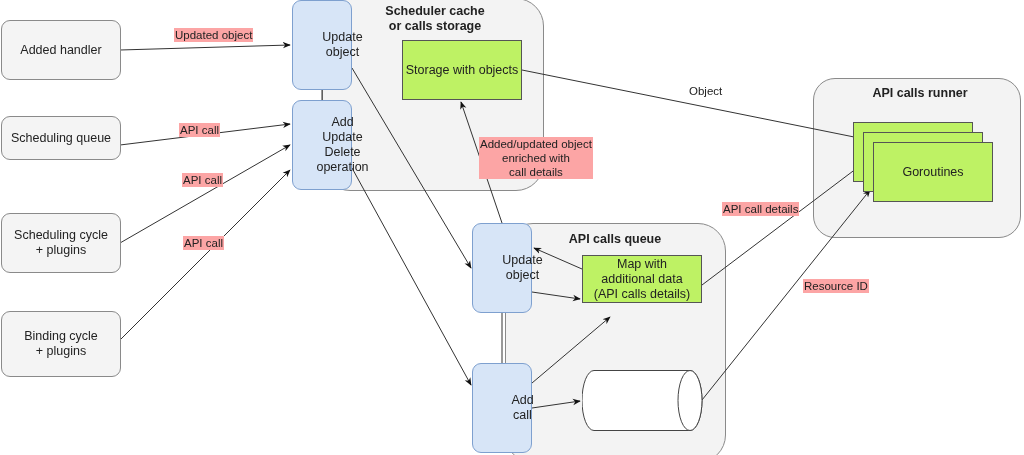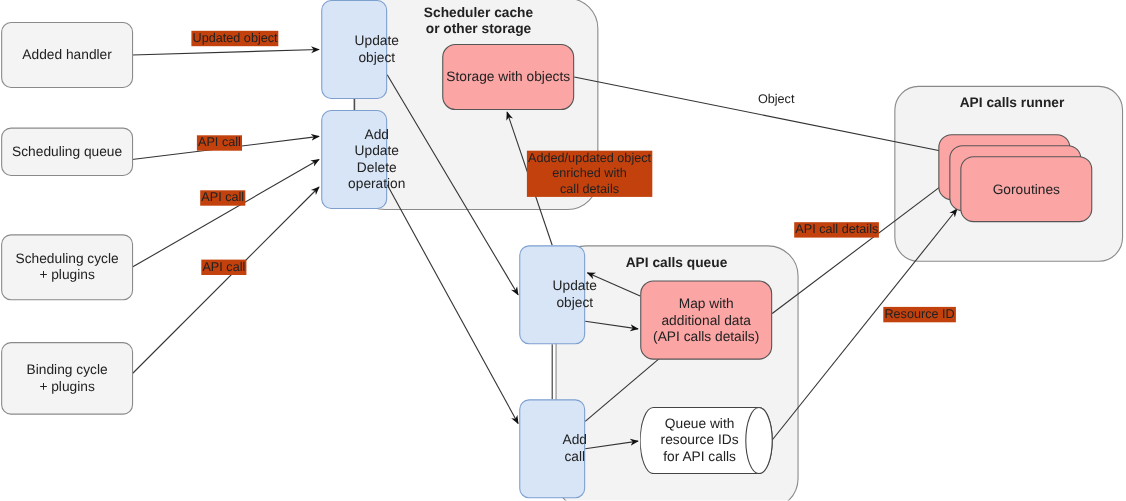--- a/index.html
+++ b/index.html
@@ -3,32 +3,32 @@
 <meta charset="utf-8">
 <style>
   html, body { margin: 0; padding: 0; background: #ffffff; }
   body { width: 1024px; height: 455px; position: relative; overflow: hidden;
          font-family: "Liberation Sans", sans-serif; color: #222; }
   svg#diagram { position: absolute; left: 0; top: 0; }
   .box { position: absolute; box-sizing: border-box; display: flex; align-items: center;
          justify-content: center; text-align: center; font-size: 12.5px; line-height: 15px; white-space: pre-line; }
   .actor { background: #f4f4f4; border: 1px solid #8a8a8a; border-radius: 9px; }
   .blue { background: #d7e5f7; border: 1px solid #7ea0cf; border-radius: 9px; padding-left: 41px; }
-  .white { background: #fca5a5; border: 1px solid #555; border-radius: 12px; }
+  .white { background: #bef264; border: 1px solid #555; border-radius: 0; }
   .container { position: absolute; box-sizing: border-box; background: #f3f3f3; border: 1px solid #8a8a8a; border-radius: 28px; }
   .ctitle { position: absolute; font-weight: bold; font-size: 12.5px; text-align: center; white-space: pre-line; line-height: 15px; }
-  .elabel { position: absolute; font-size: 11.5px; line-height: 14px; text-align: center; white-space: pre-line; background: #c2410c; padding: 0 1px; }
+  .elabel { position: absolute; font-size: 11.5px; line-height: 14px; text-align: center; white-space: pre-line; background: #fca5a5; padding: 0 1px; }
   .elabel.trans { background: transparent; }
 </style>
 </head>
 <body>
 
 <div class="container" style="left:322px; top:-2px; width:222px; height:193px;"></div>
 <div class="ctitle" style="left:360px; top:4px; width:150px;">Scheduler cache
-or other storage</div>
+or calls storage</div>
 
 <div class="container" style="left:505px; top:223px; width:221px; height:240px;"></div>
 <div class="ctitle" style="left:550px; top:232px; width:130px;">API calls queue</div>
 
 <div class="container" style="left:813px; top:78px; width:208px; height:160px; border-radius:22px;"></div>
 <div class="ctitle" style="left:850px; top:86px; width:140px;">API calls runner</div>
 
 <svg id="diagram" width="1024" height="455">
   <defs>
     <marker id="arr" viewBox="0 0 10 10" refX="9" refY="5" markerWidth="8" markerHeight="8" orient="auto-start-reverse">
@@ -74,32 +74,29 @@
 <div class="box blue" style="left:292px; top:100px; width:60px; height:90px;">Add
 Update
 Delete
 operation</div>
 <div class="box white" style="left:402px; top:40px; width:120px; height:60px;">Storage with objects</div>
 
 <div class="box blue" style="left:472px; top:223px; width:60px; height:90px;">Update
 object</div>
 <div class="box blue" style="left:472px; top:363px; width:60px; height:90px;">Add
 call</div>
-<div class="box white" style="left:582px; top:255px; width:120px; height:72px;">Map with
+<div class="box white" style="left:582px; top:255px; width:120px; height:48px;">Map with
 additional data
 (API calls details)</div>
 
 <div style="position:absolute; left:582px; top:370px; width:121px; height:61px;">
   <svg width="121" height="61" style="position:absolute;left:0;top:0;">
     <path d="M12,0.5 L108,0.5 A12,30 0 0 1 108,60.5 L12,60.5 A12,30 0 0 1 12,0.5 Z" fill="#fff" stroke="#444" stroke-width="1"></path>
     <ellipse cx="108" cy="30.5" rx="12" ry="30" fill="#fff" stroke="#444" stroke-width="1"></ellipse>
   </svg>
-  <div class="box" style="left:4px; top:0; width:100px; height:61px;">Queue with
-resource IDs
-for API calls</div>
 </div>
 
 <div class="box white" style="left:853px; top:122px; width:120px; height:60px;"></div>
 <div class="box white" style="left:863px; top:132px; width:120px; height:60px;"></div>
 <div class="box white" style="left:873px; top:142px; width:120px; height:60px;">Goroutines</div>
 
 <div class="elabel" style="left:174px; top:28px;">Updated object</div>
 <div class="elabel" style="left:179px; top:123px;">API call</div>
 <div class="elabel" style="left:182px; top:173px;">API call</div>
 <div class="elabel" style="left:183px; top:236px;">API call</div>

